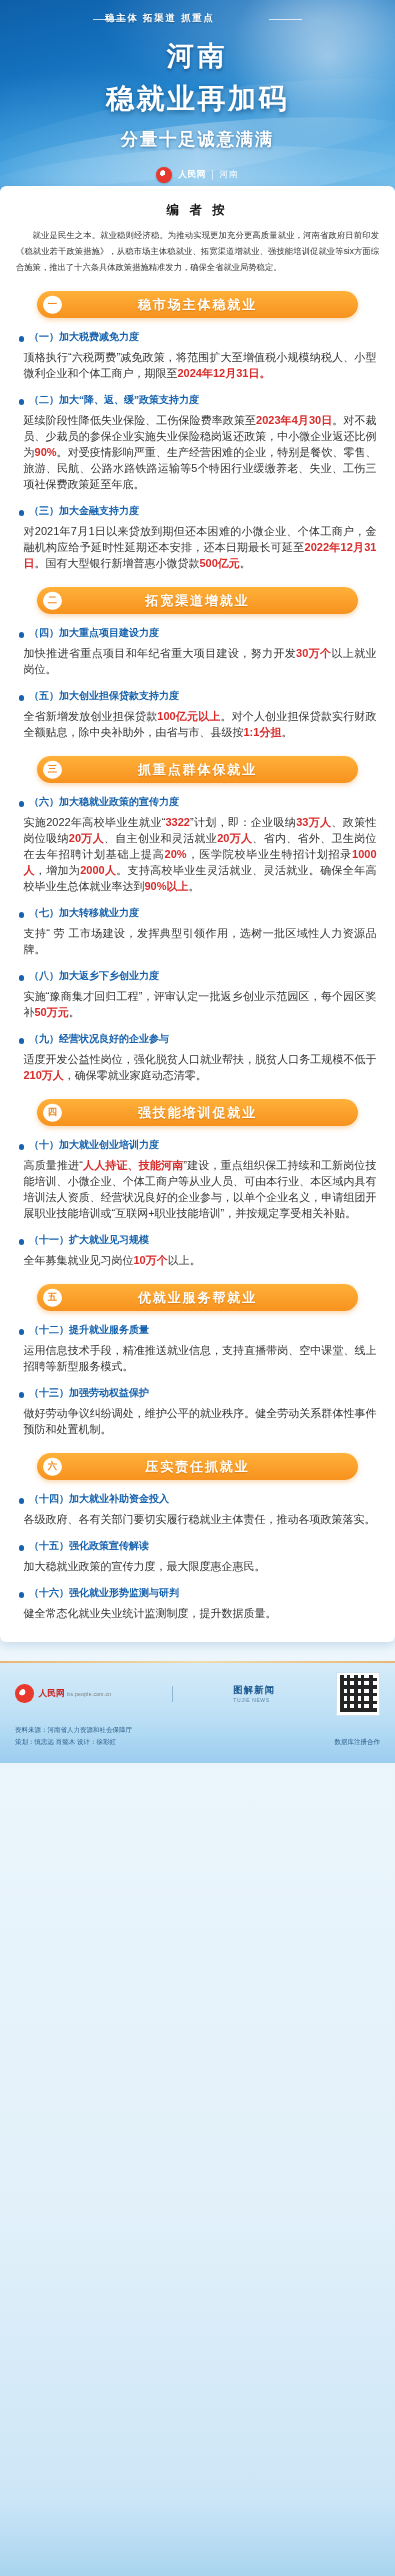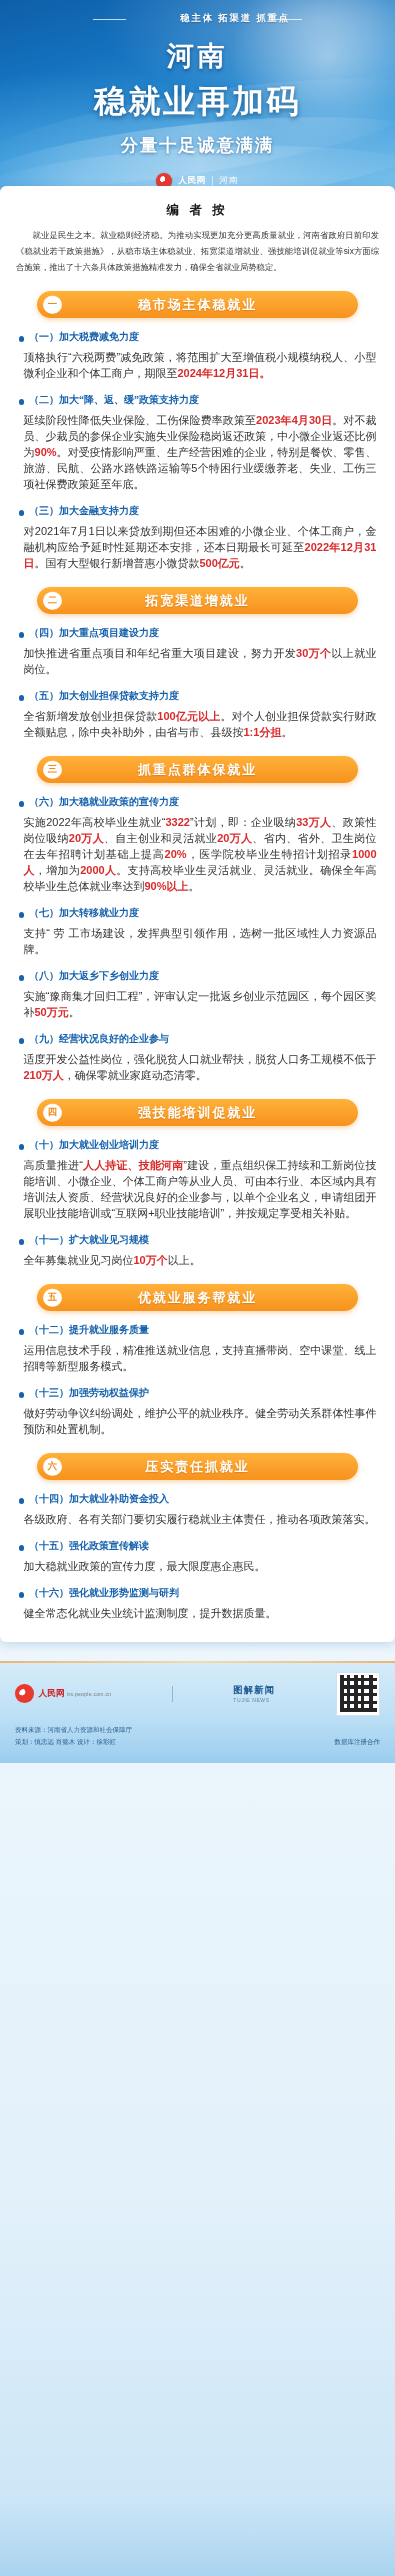--- a/index.html
+++ b/index.html
@@ -41,21 +41,21 @@
   .header .wave.w3 { top: 93px; transform: rotate(-9deg); opacity:.14;}
   .header .glow {
     position:absolute; right:-37px; top:-49px; width:210px; height:210px;
     border-radius:50%;
     background: radial-gradient(circle, rgba(255,255,255,.45), rgba(255,255,255,0) 65%);
   }
   .ribbon {
     position: relative;
     margin: 8.7px auto 0;
     width: 185px;
-    text-align: right;
+    text-align: left;
     color: #ffffff;
     font-size: 9.3px;
     letter-spacing: 1.9px;
     padding: 3.1px 0 4.3px;
     font-weight: bold;
     text-shadow: 0 0.6px 1.2px rgba(0,0,0,.25);
   }
   .ribbon:before, .ribbon:after {
     content: "";
     position: absolute;
@@ -69,21 +69,21 @@
   .title-1 {
     font-family: "Liberation Serif", serif;
     font-size: 27px;
     font-weight: bold;
     color: #ffffff;
     letter-spacing: 3.7px;
     text-shadow: 0 1.9px 3.7px rgba(3,50,95,.55);
   }
   .title-2 {
     font-family: "Liberation Serif", serif;
-    font-size: 32px;
+    font-size: 28px;
     font-weight: bold;
     letter-spacing: 2.5px;
     margin-top: 6.2px;
     color: #fff;
     text-shadow: 0 1.9px 5px rgba(3,50,95,.6);
   }
   .title-3 {
     font-family: "Liberation Serif", serif;
     font-size: 17.3px;
     font-weight: bold;

